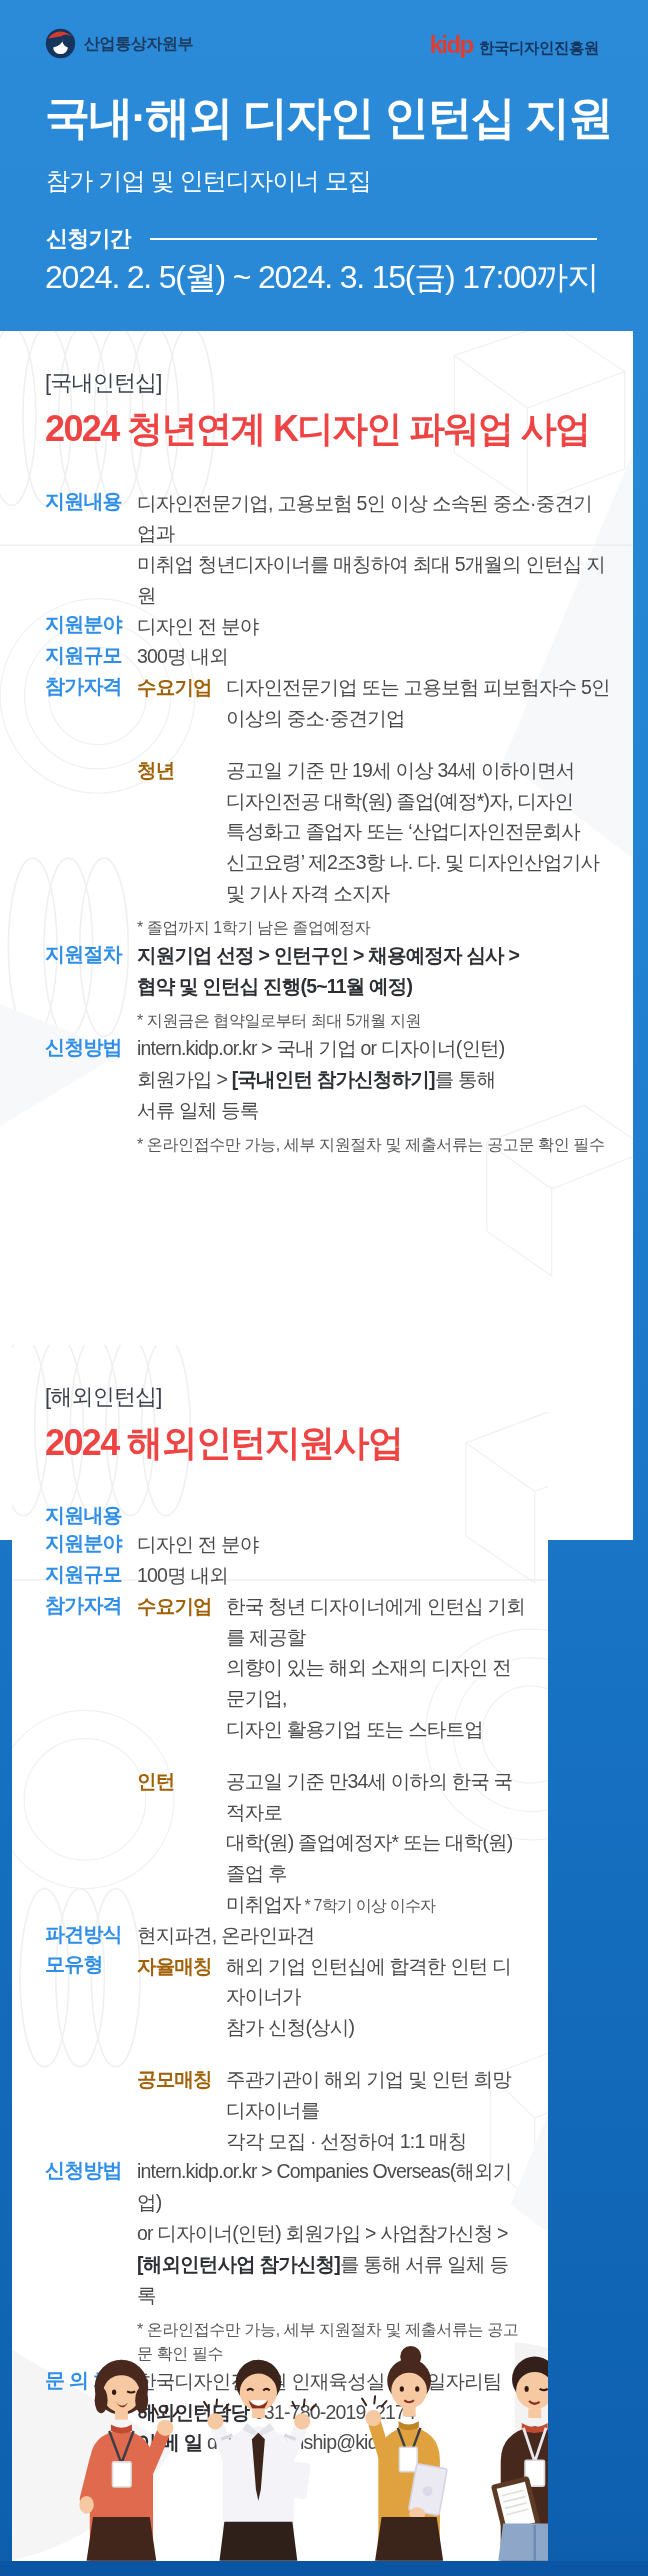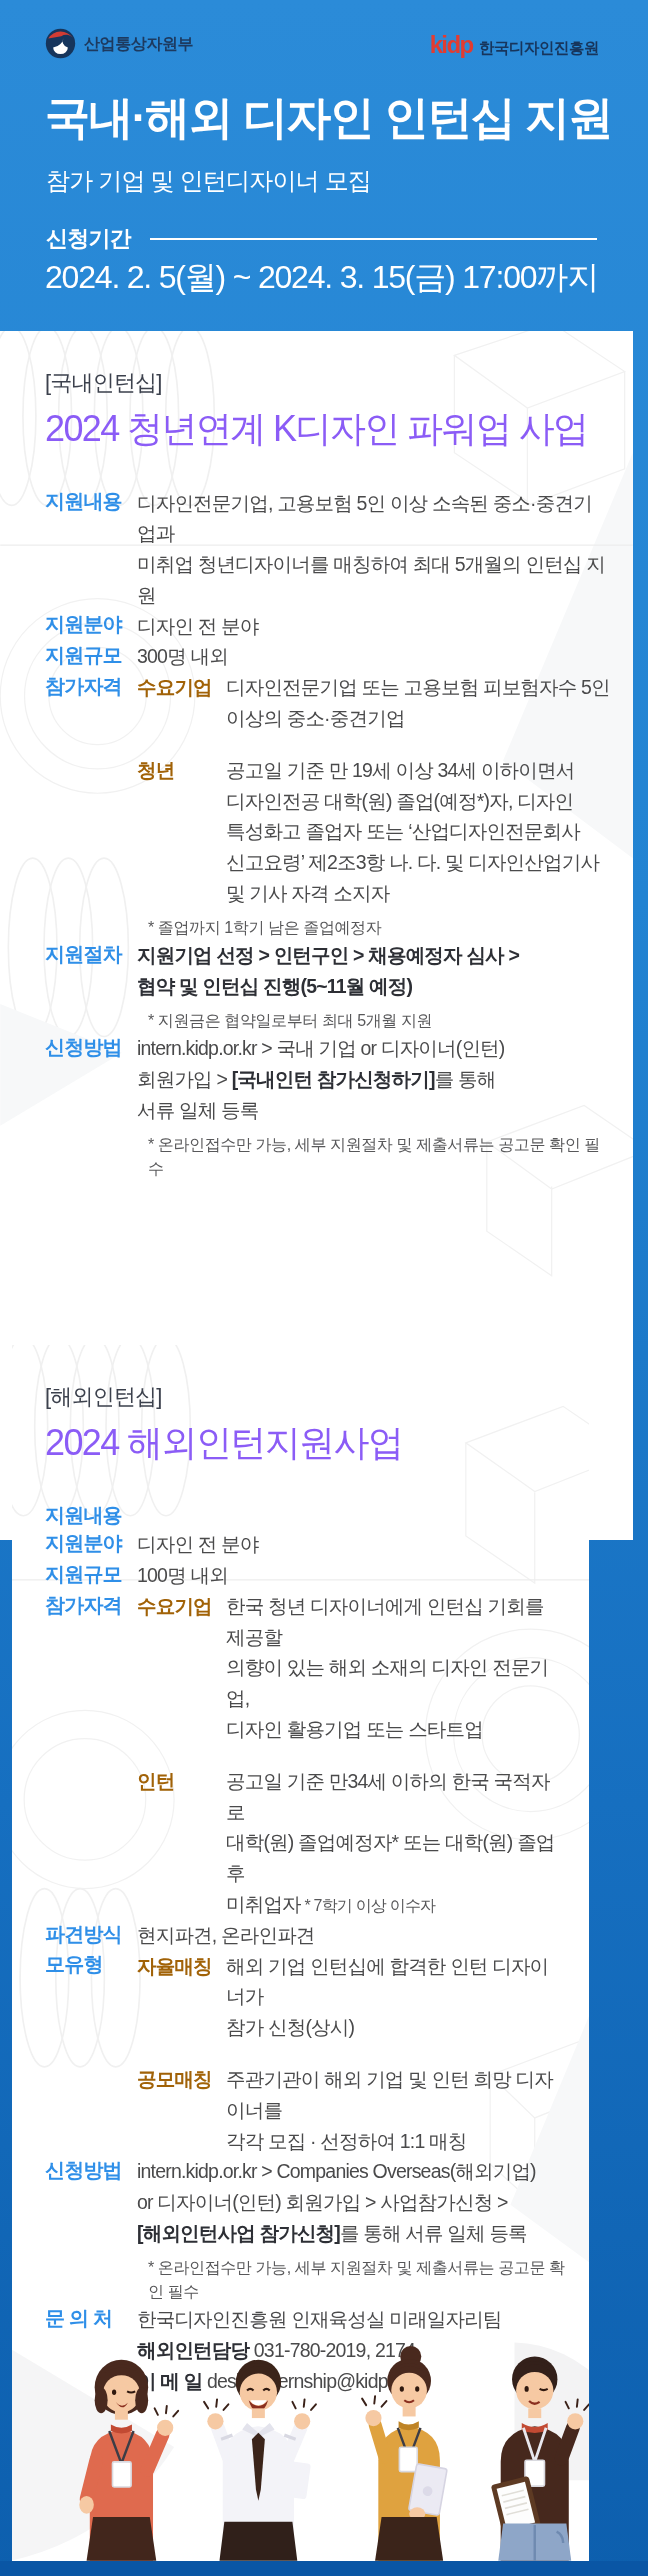--- a/index.html
+++ b/index.html
@@ -20,37 +20,37 @@
   .kidp-name { font-size:15.4px; font-weight:700; color:#17355c; letter-spacing:-0.4px; }
   .main-title { position:absolute; top:88px; left:45px; font-size:45px; font-weight:800; letter-spacing:-1.6px; }
   .subtitle   { position:absolute; top:165px; left:46px; font-size:24px; font-weight:400; letter-spacing:-0.8px; }
   .period-row { position:absolute; top:224px; left:46px; right:52px; display:flex; align-items:center; gap:19.5px; }
   .period-label { font-size:22px; font-weight:700; letter-spacing:-0.8px; white-space:nowrap; }
   .period-line { flex:1; height:1.6px; background:#fff; }
   .period-value { position:absolute; top:256px; left:45px; font-size:32px; font-weight:400; letter-spacing:-1.2px; }
   
   .card { position:absolute; background:#ffffff; overflow:hidden; }
   .card-1 { top:331px; left:0;    width:633px; height:1209px; }
-  .card-2 { top:1345px; left:12px; width:577px; height:1216px; }
+  .card-2 { top:1345px; left:12px; width:536px; height:1216px; }
   .card-inner { position:relative; z-index:2; }
   .card-1 .card-inner { padding:37px 23px 0 45px; }
   .card-2 .card-inner { padding:37px 23px 0 33px; }
   .card-tag  { font-size:22px; color:#3c414d; letter-spacing:-0.8px; }
-  .card-title{ margin-top:6.5px; font-size:36px; font-weight:400; color:#8b5cf6; letter-spacing:-1.6px; }
+  .card-title{ margin-top:6.5px; font-size:36px; font-weight:700; color:#ef4444; letter-spacing:-1.6px; }
   .rows { margin-top:34px; display:flex; flex-direction:column; }
   .row { display:grid; grid-template-columns:92px 1fr; align-items:start; }
   .row-label { font-size:20px; font-weight:700; color:#2f8fe8; letter-spacing:-0.8px; padding-top:0.8px; }
   .item { display:block; }
   .item.has-sub { display:grid; grid-template-columns:89px 1fr; }
   .item + .item { margin-top:21px; }
   .sublabel { font-size:19.5px; font-weight:700; color:#a16207; letter-spacing:-0.8px; line-height:1.58; }
   .line { font-size:19.5px; line-height:1.58; color:#4a4a4b; letter-spacing:-0.8px; }
   .line.bold-line, .b { font-weight:700; color:#2d2f35; }
   .sm { font-size:16px; color:#58585a; }
-  .note { font-size:16px; color:#58585a; line-height:1.5; margin-top:7.3px; letter-spacing:-0.4px;margin-left:11px; }
+  .note { font-size:16px; color:#58585a; line-height:1.5; margin-top:7.3px; letter-spacing:-0.4px; }
   .item.has-sub > .note { grid-column:1 / -1; }
   
   .decor { position:absolute; inset:0; z-index:1; pointer-events:none; }
   
   .people-wrap { position:absolute; left:0; bottom:0; width:620px; height:221px; z-index:3; }
   
   .footer-bar { position:absolute; top:2561px; left:0; width:649px; height:15.4px; background:#0a56a5; }
 </style>
 </head>
 <body>

